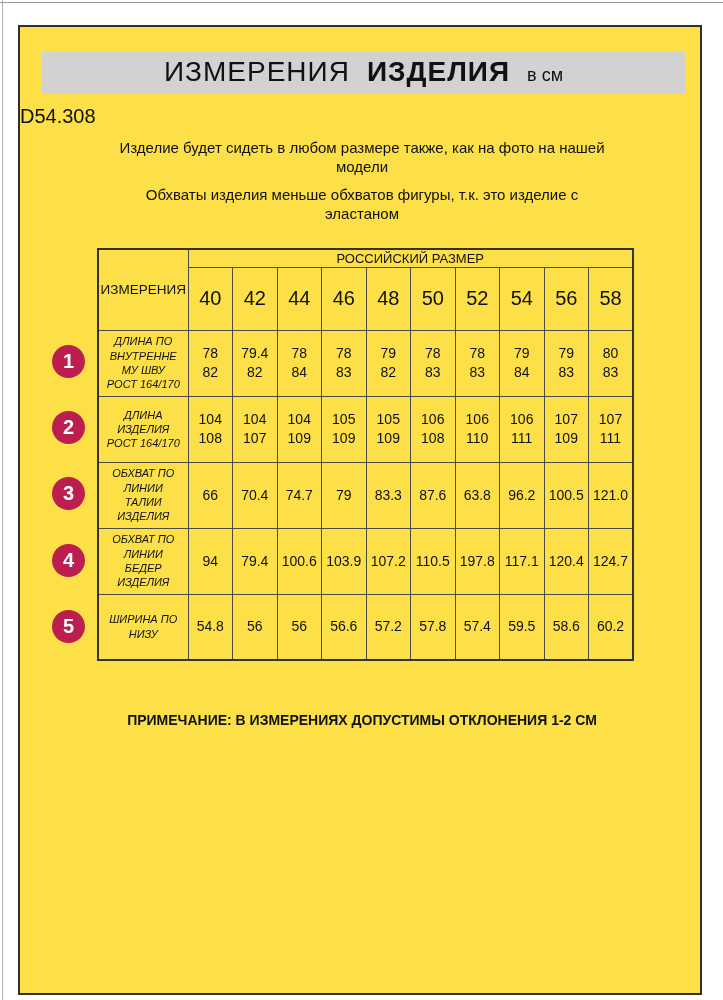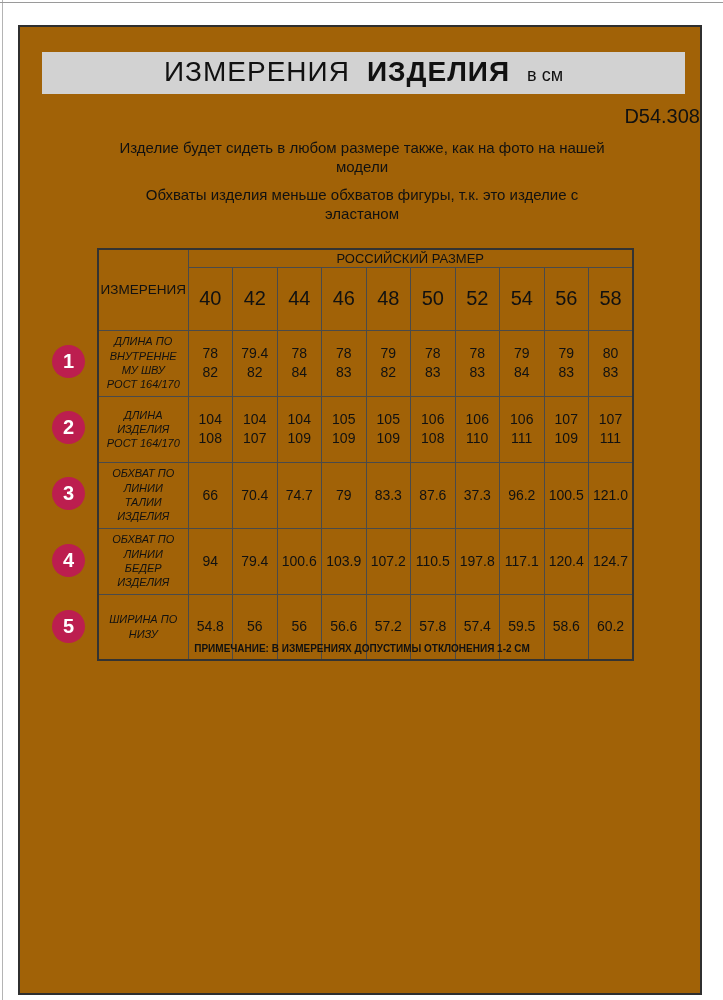--- a/index.html
+++ b/index.html
@@ -6,40 +6,40 @@
   body{
     width:723px;height:1000px;background:#ffffff;position:relative;overflow:hidden;
     font-family:"Liberation Sans","DejaVu Sans",sans-serif;color:#111;
   }
   
   .edge-v{position:absolute;left:2px;top:0;width:1px;height:1000px;background:#b4b4b4;}
   .edge-h{position:absolute;left:0;top:2px;width:723px;height:1px;background:#9a9a9a;}
   
   .frame{
     position:absolute;left:18px;top:25px;width:684px;height:970px;
-    border:2px solid #2f2f2f;background:#a16207;box-sizing:border-box;
+    border:2px solid #2f2f2f;background:#fde047;box-sizing:border-box;
   }
   .band{
     position:absolute;left:22px;top:25px;width:643px;height:42px;
     display:flex;justify-content:center;align-items:baseline;gap:17px;
     padding-top:4px;box-sizing:border-box;
   }
   .band .w1{font-size:28px;font-weight:400;letter-spacing:1px;}
   .band .w2{font-size:28px;font-weight:700;letter-spacing:1px;}
   .band .w3{font-size:18px;font-weight:400;}
-  .code{position:absolute;left:0;top:78px;width:100%;text-align:right;font-size:20px;}
+  .code{position:absolute;left:0;top:78px;width:100%;text-align:left;font-size:20px;}
   .para{
     position:absolute;left:42px;width:600px;text-align:center;
     font-size:15px;line-height:1.25;white-space:pre-line;
   }
   .p1{top:112px;}
   .p2{top:159px;}
   .footnote{
-    position:absolute;left:42px;top:616px;width:600px;text-align:center;
-    font-size:10px;font-weight:700;
+    position:absolute;left:42px;top:685px;width:600px;text-align:center;
+    font-size:14px;font-weight:700;
   }
   
   table.sizes{
     position:absolute;left:77px;top:221px;border-collapse:collapse;
     border:2px solid #333;table-layout:fixed;
   }
   table.sizes th,table.sizes td{
     border:1.5px solid #4a4a4a;padding:0;text-align:center;vertical-align:middle;
     font-weight:400;box-sizing:border-box;
   }
@@ -173,21 +173,21 @@
           <th class="rowlabel">ОБХВАТ ПО
 ЛИНИИ
 ТАЛИИ
 ИЗДЕЛИЯ</th>
           <td class="val">66</td>
           <td class="val">70.4</td>
           <td class="val">74.7</td>
           <td class="val">79</td>
           <td class="val">83.3</td>
           <td class="val">87.6</td>
-          <td class="val">37.3</td>
+          <td class="val">63.8</td>
           <td class="val">96.2</td>
           <td class="val">100.5</td>
           <td class="val">121.0</td>
         </tr>
         <tr>
           <th class="rowlabel">ОБХВАТ ПО
 ЛИНИИ
 БЕДЕР
 ИЗДЕЛИЯ</th>
           <td class="val">94</td>

